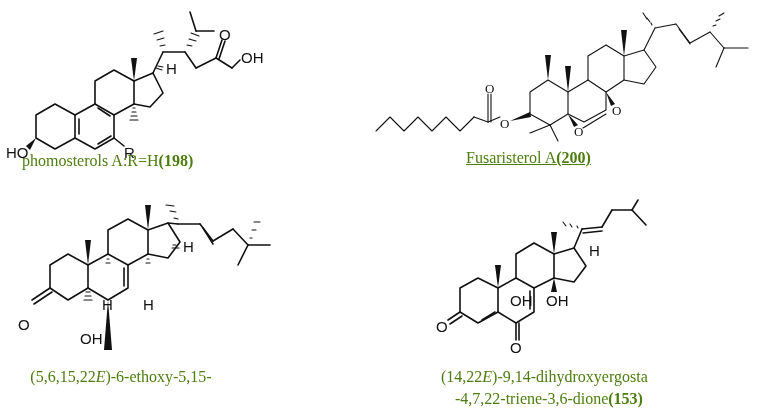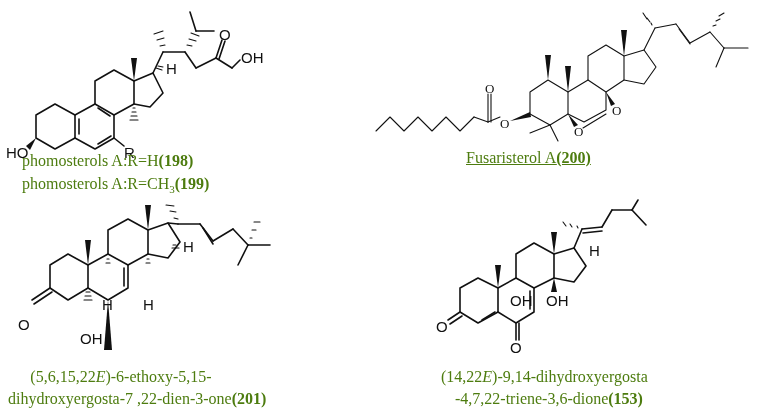--- a/index.html
+++ b/index.html
@@ -228,34 +228,28 @@
     <line class="bond" x1="583" y1="233" x2="602" y2="231"></line>
     <line class="bond" x1="602" y1="227" x2="612" y2="210"></line>
     <line class="bond" x1="612" y1="210" x2="632" y2="210"></line>
     <line class="bond" x1="632" y1="210" x2="646" y2="225"></line>
     <line class="bond" x1="632" y1="210" x2="638" y2="200"></line>
   </svg>
 
   <div class="lbl" style="left:22px; top:151px;">
     <span>phomosterols A:R=H</span><b>(198)</b>
   </div>
-  <div class="lbl" style="left:22px; top:174px;">
-    <span>phomosterols A:R=CH</span><sub style="font-size:11px;">3</sub><b>(199)</b>
-  </div>
 
   <div class="lbl" style="left:466px; top:148px;text-decoration:underline;">
     <span>Fusaristerol A</span><b>(200)</b>
   </div>
 
   <div class="lbl center" style="left:0px; top:367px; width:242px;font-family:Liberation Serif, serif;">
     <span>(5,6,15,22</span><i>E</i><span>)-6-ethoxy-5,15-</span>
   </div>
-  <div class="lbl" style="left:8px; top:389px;">
-    <span>dihydroxyergosta-7 ,22-dien-3-one</span><b>(201)</b>
-  </div>
 
   <div class="lbl" style="left:441px; top:367px;">
     <span>(14,22</span><i>E</i><span>)-9,14-dihydroxyergosta</span>
   </div>
   <div class="lbl" style="left:455px; top:389px;">
     <span>-4,7,22-triene-3,6-dione</span><b>(153)</b>
   </div>
 
 </div>
 

